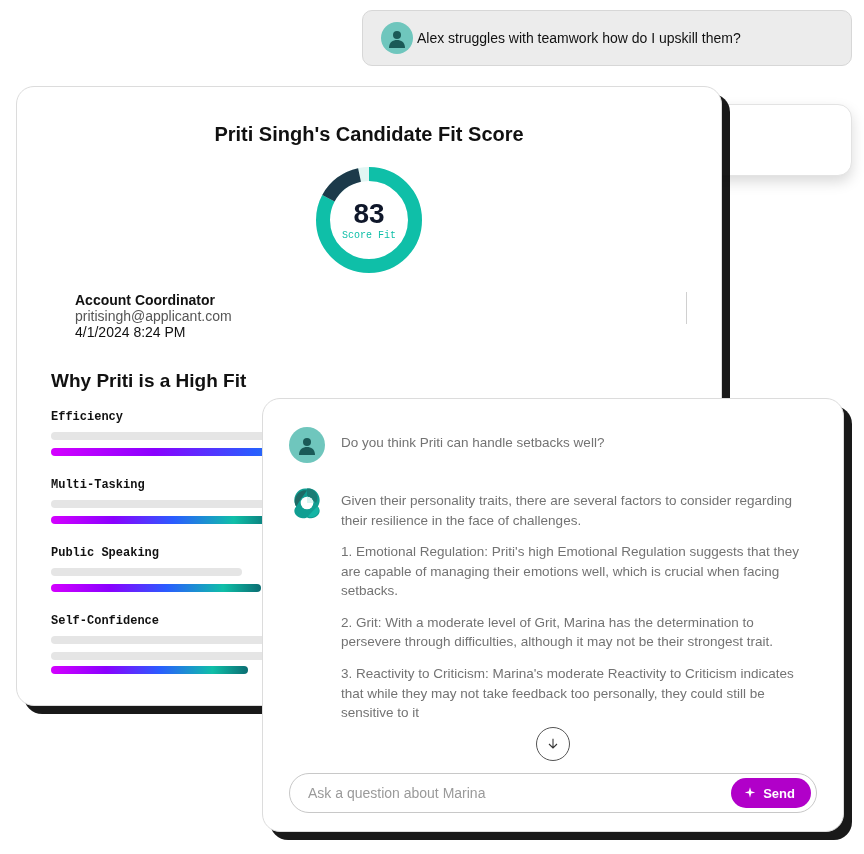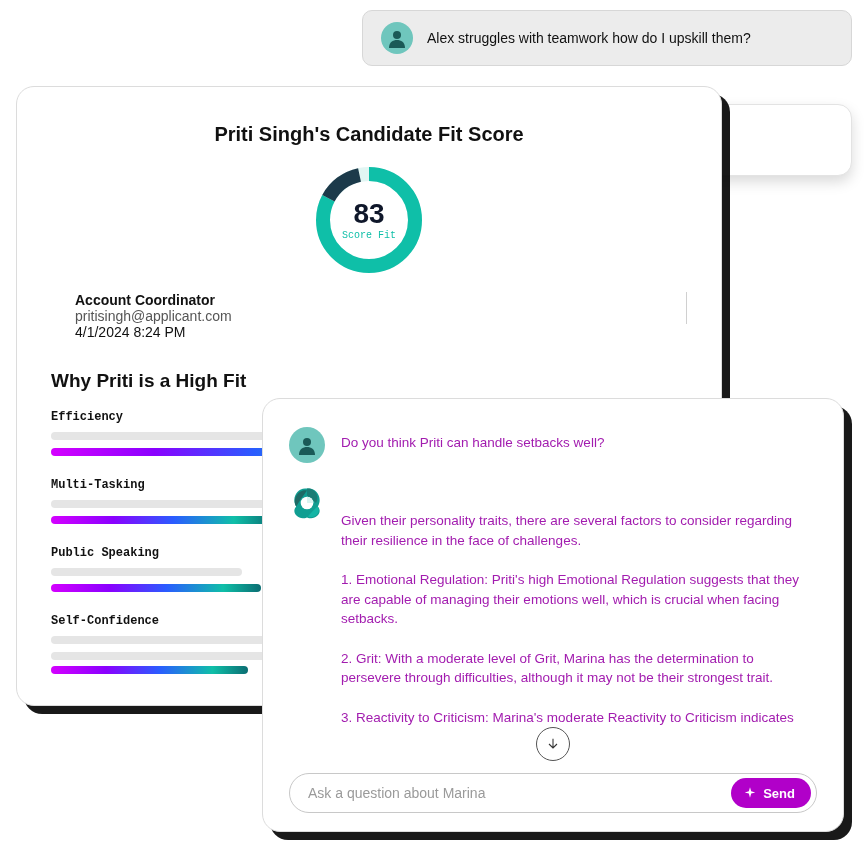--- a/index.html
+++ b/index.html
@@ -1,19 +1,19 @@
 <!DOCTYPE html>
 <html><head>
 <meta charset="utf-8">
 <style>
   *{box-sizing:border-box;margin:0;padding:0;}
   body{font-family:-apple-system,BlinkMacSystemFont,'Segoe UI',Arial,sans-serif;background:#fff;width:864px;height:854px;position:relative;overflow:hidden;}
   .mono{font-family:'Courier New',Consolas,monospace;}
   
-  .top-pill{position:absolute;left:362px;top:10px;width:490px;height:56px;background:#ececec;border:1px solid #d7d7d7;border-radius:10px;display:flex;align-items:center;padding:0 18px;gap:14px;}
+  .top-pill{position:absolute;left:362px;top:10px;width:490px;height:56px;background:#ececec;border:1px solid #d7d7d7;border-radius:10px;display:flex;align-items:center;padding:0 18px;gap:4px;}
   .avatar-user{width:32px;height:32px;border-radius:50%;background:#6fc6bd;display:flex;align-items:center;justify-content:center;}
   .avatar-user svg{width:20px;height:20px;fill:#1a5a57;}
   .top-pill .txt{font-size:14px;color:#111;}
   
   .typing-bubble{position:absolute;left:424px;top:104px;width:428px;height:72px;background:#fff;border:1px solid #e3e3e3;border-radius:14px;box-shadow:0 6px 14px rgba(0,0,0,0.15);display:flex;align-items:center;padding:0 22px;gap:22px;}
   .ai-logo{width:38px;height:38px;flex:none;}
   .dots{display:flex;gap:8px;}
   .dot{width:10px;height:10px;border-radius:50%;background:#bfbfbf;}
   
   .scorecard{position:absolute;left:16px;top:86px;width:706px;height:620px;background:#fff;border:1px solid #dcdcdc;border-radius:18px;box-shadow:8px 8px 0 rgba(0,0,0,0.9);padding:36px 34px 30px 34px;}
@@ -48,22 +48,22 @@
   .skill-bar.w58{width:58%;}
   .skill-bar.w35{width:35%;}
   .skill-bar.w33{width:33%;}
   .skill-bar.w31{width:31%;}
   
   .chat-panel{position:absolute;left:262px;top:398px;width:582px;height:434px;background:#fff;border:1px solid #dcdcdc;border-radius:18px;box-shadow:8px 8px 0 rgba(0,0,0,0.9);padding:28px 26px 18px 26px;display:flex;flex-direction:column;}
   .chat-body{flex:1;overflow:hidden;}
   .msg{display:flex;gap:16px;margin-bottom:22px;}
   .msg .avatar-user{width:36px;height:36px;flex:none;}
   .msg .ai-logo{width:36px;height:36px;flex:none;}
-  .msg-text{font-size:13.5px;color:#a21caf;line-height:1.45;padding-top:6px;}
-  .msg-text p{margin-bottom:12px;margin-top:20px;}
+  .msg-text{font-size:13.5px;color:#737373;line-height:1.45;padding-top:6px;}
+  .msg-text p{margin-bottom:12px;}
   .msg-text p:last-child{margin-bottom:0;}
   .scroll-down{width:34px;height:34px;border:1.5px solid #555;border-radius:50%;margin:2px auto 12px auto;display:flex;align-items:center;justify-content:center;cursor:pointer;}
   .scroll-down svg{width:16px;height:16px;stroke:#333;fill:none;stroke-width:1.6;}
   .chat-input{display:flex;align-items:center;height:40px;border:1.5px solid #c8c8c8;border-radius:22px;padding:0 5px 0 18px;gap:2px;}
   .chat-input input{flex:1;border:none;outline:none;font-size:14px;background:transparent;color:#333;}
   .chat-input input::placeholder{color:#9a9a9a;}
   .send-btn{height:30px;border:none;border-radius:16px;background:#b100c9;color:#fff;font-size:13px;font-weight:600;padding:0 16px 0 12px;display:flex;align-items:center;gap:6px;cursor:pointer;text-align:center;}
   .send-btn svg{width:14px;height:14px;fill:#fff;}
 </style>
 </head>

